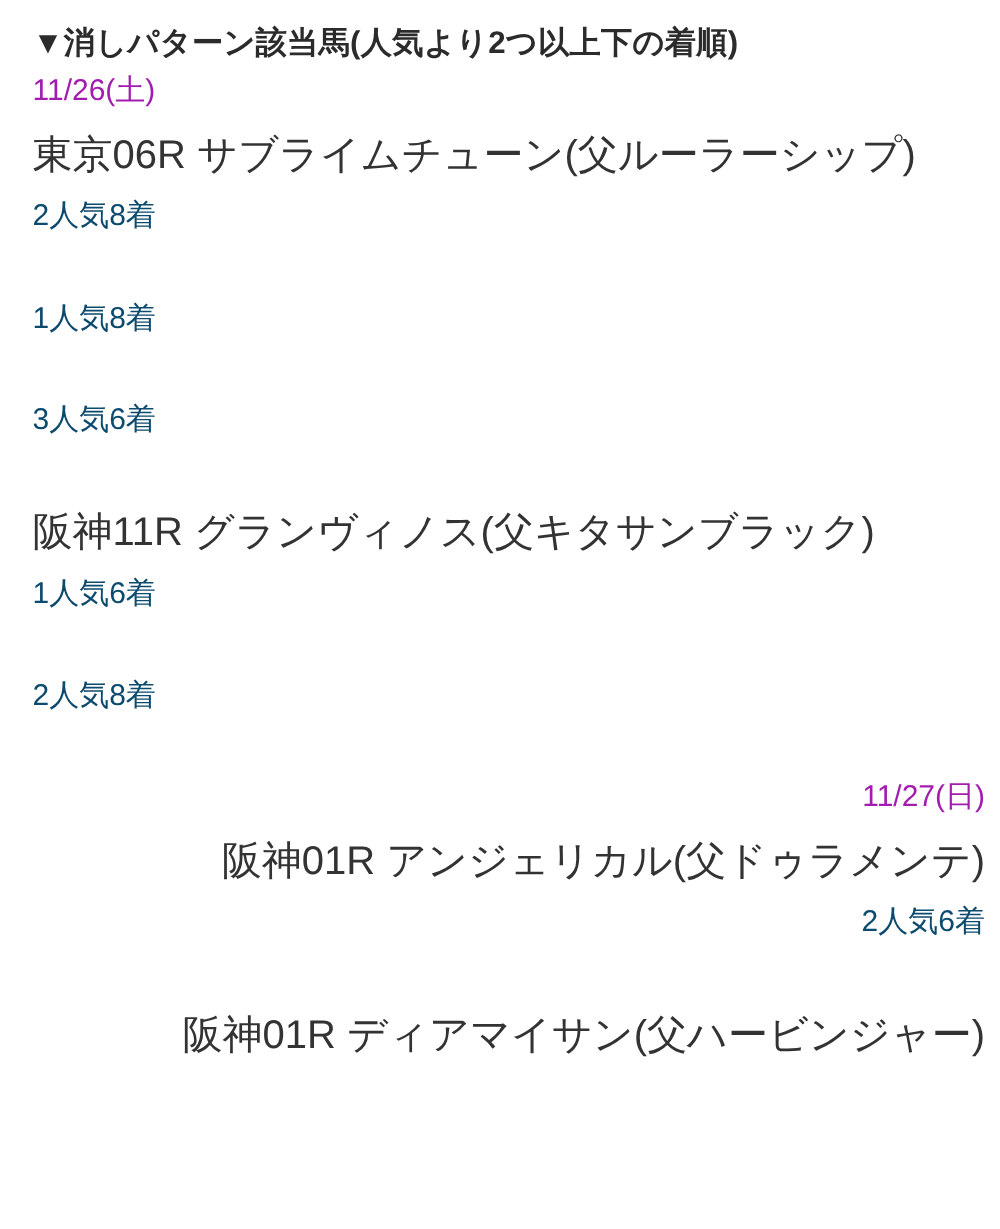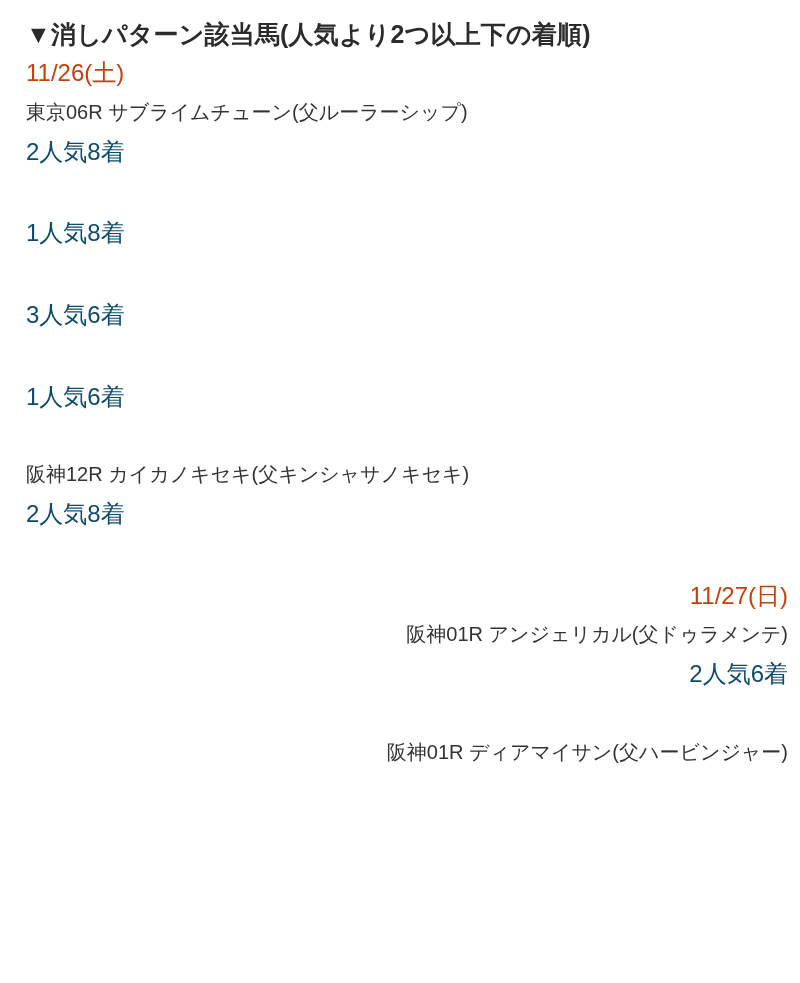--- a/index.html
+++ b/index.html
@@ -32,25 +32,25 @@
     font-size: 25px;
     font-weight: bold;
     line-height: 1.45;
     color: #2b2b2b;
     letter-spacing: 0.2px;
     white-space: nowrap;
   }
   .date-line {
     font-size: 24px;
     line-height: 1.78;
-    color: #c2410c;
+    color: #a21caf;
     white-space: nowrap;
   }
   .race-line {
-    font-size: 20px;
+    font-size: 32px;
     line-height: 1.78;
     color: #333333;
     white-space: nowrap;
   }
   .result-line {
     font-size: 24px;
     line-height: 1.78;
     color: #0c4a6e;
     white-space: nowrap;
   }
@@ -86,25 +86,25 @@
 
       <div class="entry">
         <div class="result-line">1人気8着</div>
       </div>
 
       <div class="entry">
         <div class="result-line">3人気6着</div>
       </div>
 
       <div class="entry">
+        <div class="race-line">阪神11R グランヴィノス(父キタサンブラック)</div>
         <div class="result-line">1人気6着</div>
       </div>
 
       <div class="entry">
-        <div class="race-line">阪神12R カイカノキセキ(父キンシャサノキセキ)</div>
         <div class="result-line">2人気8着</div>
       </div>
     </div>
 
     <div class="date-block gap-before-date">
       <div class="date-line">11/27(日)</div>
 
       <div class="entry">
         <div class="race-line">阪神01R アンジェリカル(父ドゥラメンテ)</div>
         <div class="result-line">2人気6着</div>

